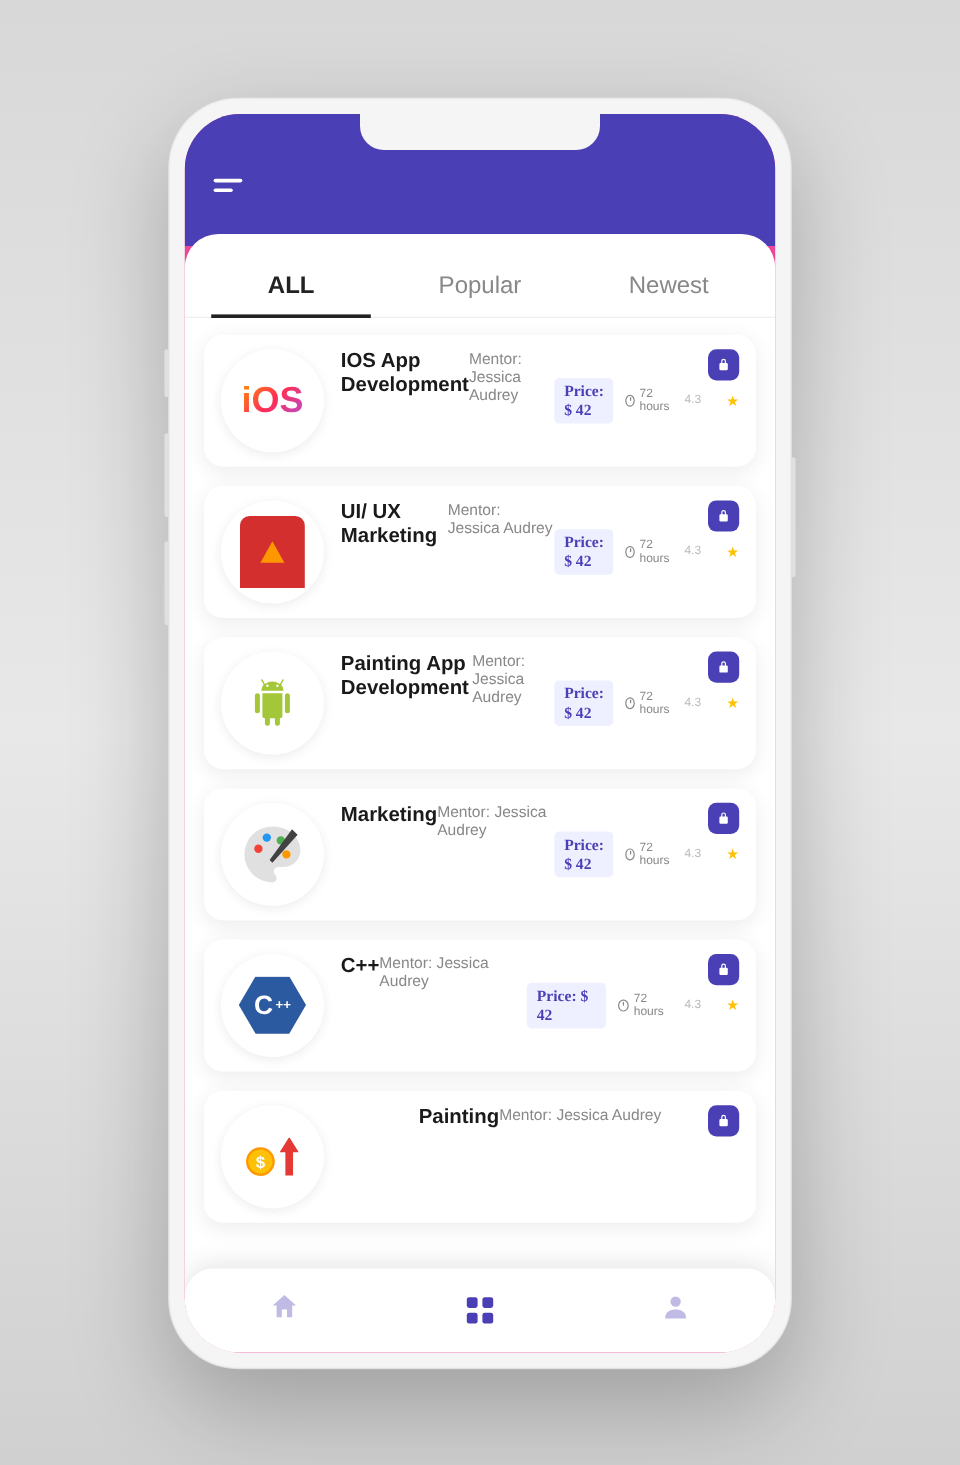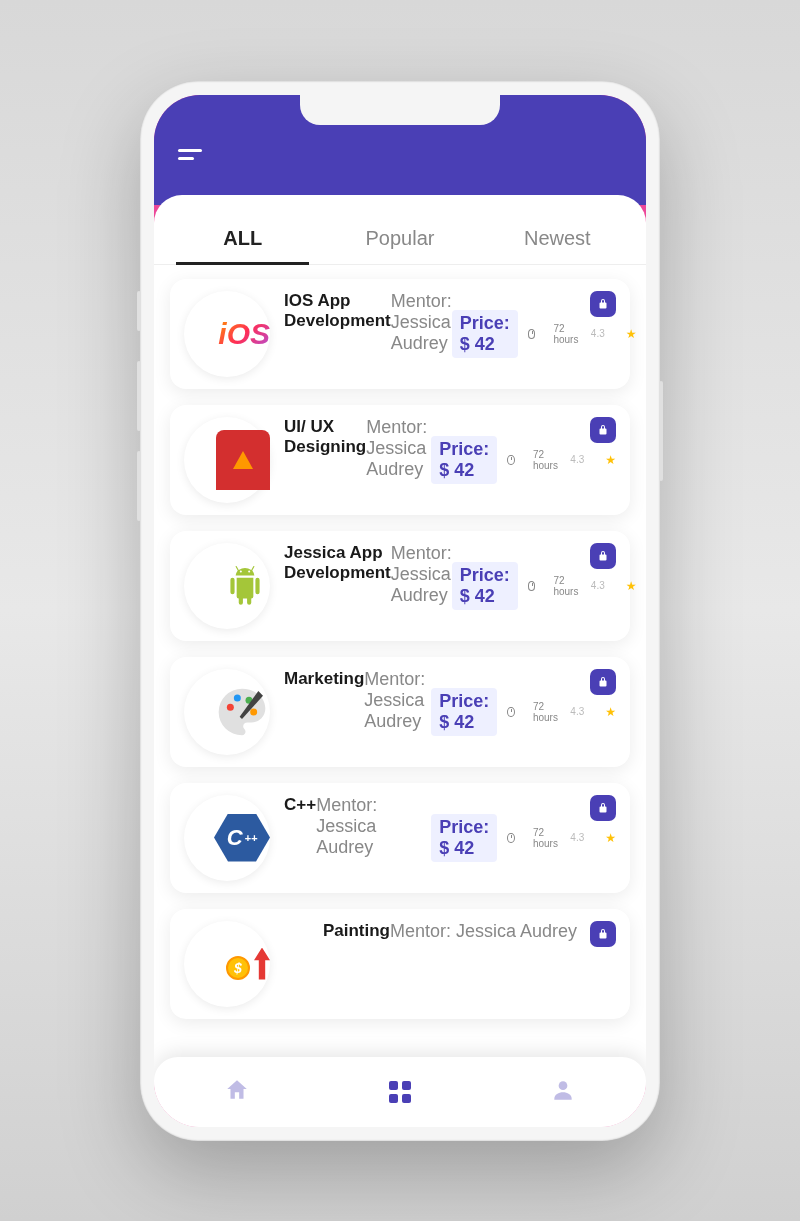--- a/index.html
+++ b/index.html
@@ -116,59 +116,59 @@
   min-height: 108px;
 }
 .course-icon {
   width: 86px;
   height: 86px;
   border-radius: 50%;
   background: #fff;
   box-shadow: 0 2px 10px rgba(0,0,0,0.08);
   display: flex;
   align-items: center;
-  justify-content: flex-end;
+  justify-content: center;
   flex-shrink: 0;
   font-size: 32px;
-  font-style: italic;
 }
 .course-body {
   flex: 1;
   display: flex;
   flex-direction: row;
   justify-content: center;
 }
 .course-title {
   font-size: 17px;
   font-weight: 600;
   color: #1a1a1a;
   margin-bottom: 4px;
 }
 .course-mentor {
-  font-size: 18px;
+  font-size: 13px;
   color: #888;
   margin-bottom: 8px;
 }
 .course-bottom {
   display: flex;
   align-items: center;
   gap: 10px;
 }
 .price-badge {
   background: #eef0ff;
   color: #4a3fb5;
-  font-size: 18px;
+  font-size: 13px;
   font-weight: 600;
   padding: 3px 8px;
   border-radius: 4px;
+  font-family: Liberation Serif, serif;
 }
 .meta {
   display: flex;
   align-items: center;
-  gap: 18px;
+  gap: 4px;
   font-size: 10px;
   color: #888;
   margin-left: auto;
 }
 .meta .clock {
   width: 10px;
   height: 10px;
   border: 1px solid #888;
   border-radius: 50%;
   position: relative;
@@ -302,21 +302,21 @@
                 <path d="M12 2a4 4 0 0 0-4 4v3H7a2 2 0 0 0-2 2v8a2 2 0 0 0 2 2h10a2 2 0 0 0 2-2v-8a2 2 0 0 0-2-2h-1V6a4 4 0 0 0-4-4zm-2 4a2 2 0 1 1 4 0v3h-4V6z"></path>
               </svg>
           </div>
         </div>
 
         <div class="course-card">
           <div class="course-icon">
             <div class="ux-icon"></div>
           </div>
           <div class="course-body">
-            <div class="course-title">UI/ UX Designing</div>
+            <div class="course-title">UI/ UX Marketing</div>
             <div class="course-mentor">Mentor: Jessica Audrey</div>
             <div class="course-bottom">
               <span class="price-badge">Price: $ 42</span>
               <div class="meta">
                 <span class="clock"></span>
                 <span>72 hours</span>
               </div>
               <div class="rating">
                 <span>4.3</span>
                 <span class="star">★</span>
@@ -330,21 +330,21 @@
           </div>
         </div>
 
         <div class="course-card">
           <div class="course-icon android-icon">
             <svg width="50" height="50" viewBox="0 0 24 24" fill="#a4c639">
                 <path d="M6 8a1 1 0 0 0-1 1v6a1 1 0 0 0 2 0V9a1 1 0 0 0-1-1zm12 0a1 1 0 0 0-1 1v6a1 1 0 0 0 2 0V9a1 1 0 0 0-1-1zM8 17a1 1 0 0 0 1 1v2a1 1 0 0 0 2 0v-2h2v2a1 1 0 0 0 2 0v-2a1 1 0 0 0 1-1V8H8v9zm.5-12.5l-1-1.7a.3.3 0 0 1 .5-.3l1 1.8a5.5 5.5 0 0 1 6 0l1-1.8a.3.3 0 0 1 .5.3l-1 1.7A5 5 0 0 1 16.5 7h-9a5 5 0 0 1 1-2.5zM10 5.5a.5.5 0 1 0 0-1 .5.5 0 0 0 0 1zm4 0a.5.5 0 1 0 0-1 .5.5 0 0 0 0 1z"></path>
               </svg>
           </div>
           <div class="course-body">
-            <div class="course-title">Jessica App Development</div>
+            <div class="course-title">Painting App Development</div>
             <div class="course-mentor">Mentor: Jessica Audrey</div>
             <div class="course-bottom">
               <span class="price-badge">Price: $ 42</span>
               <div class="meta">
                 <span class="clock"></span>
                 <span>72 hours</span>
               </div>
               <div class="rating">
                 <span>4.3</span>
                 <span class="star">★</span>

